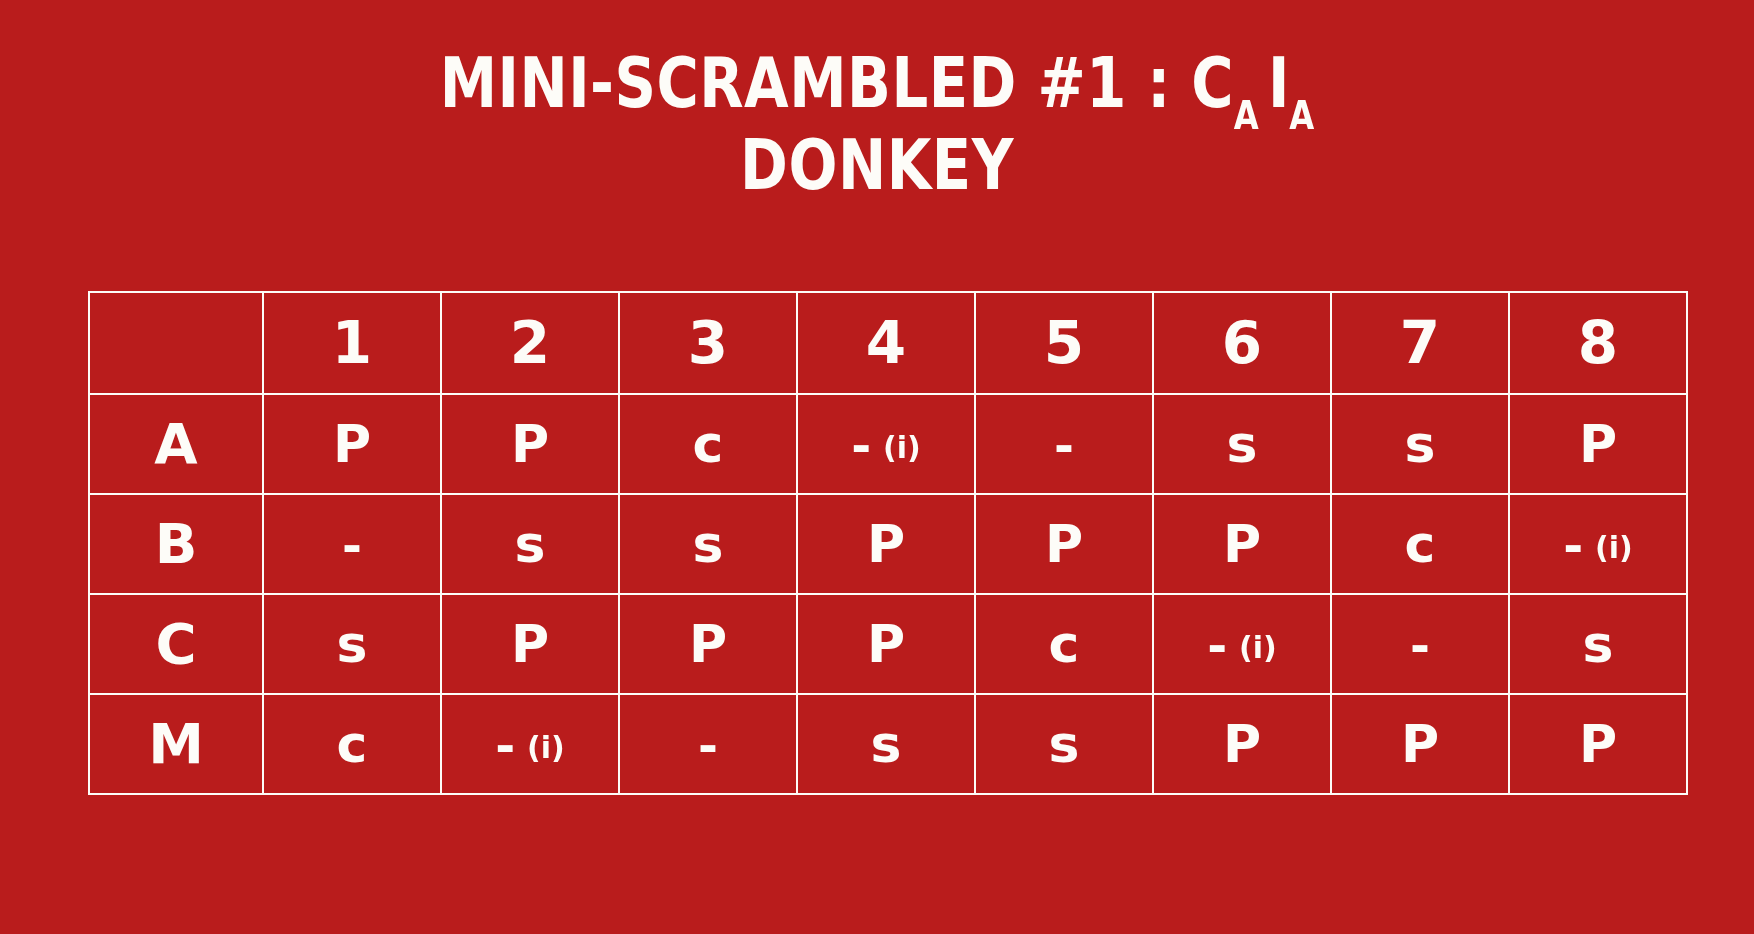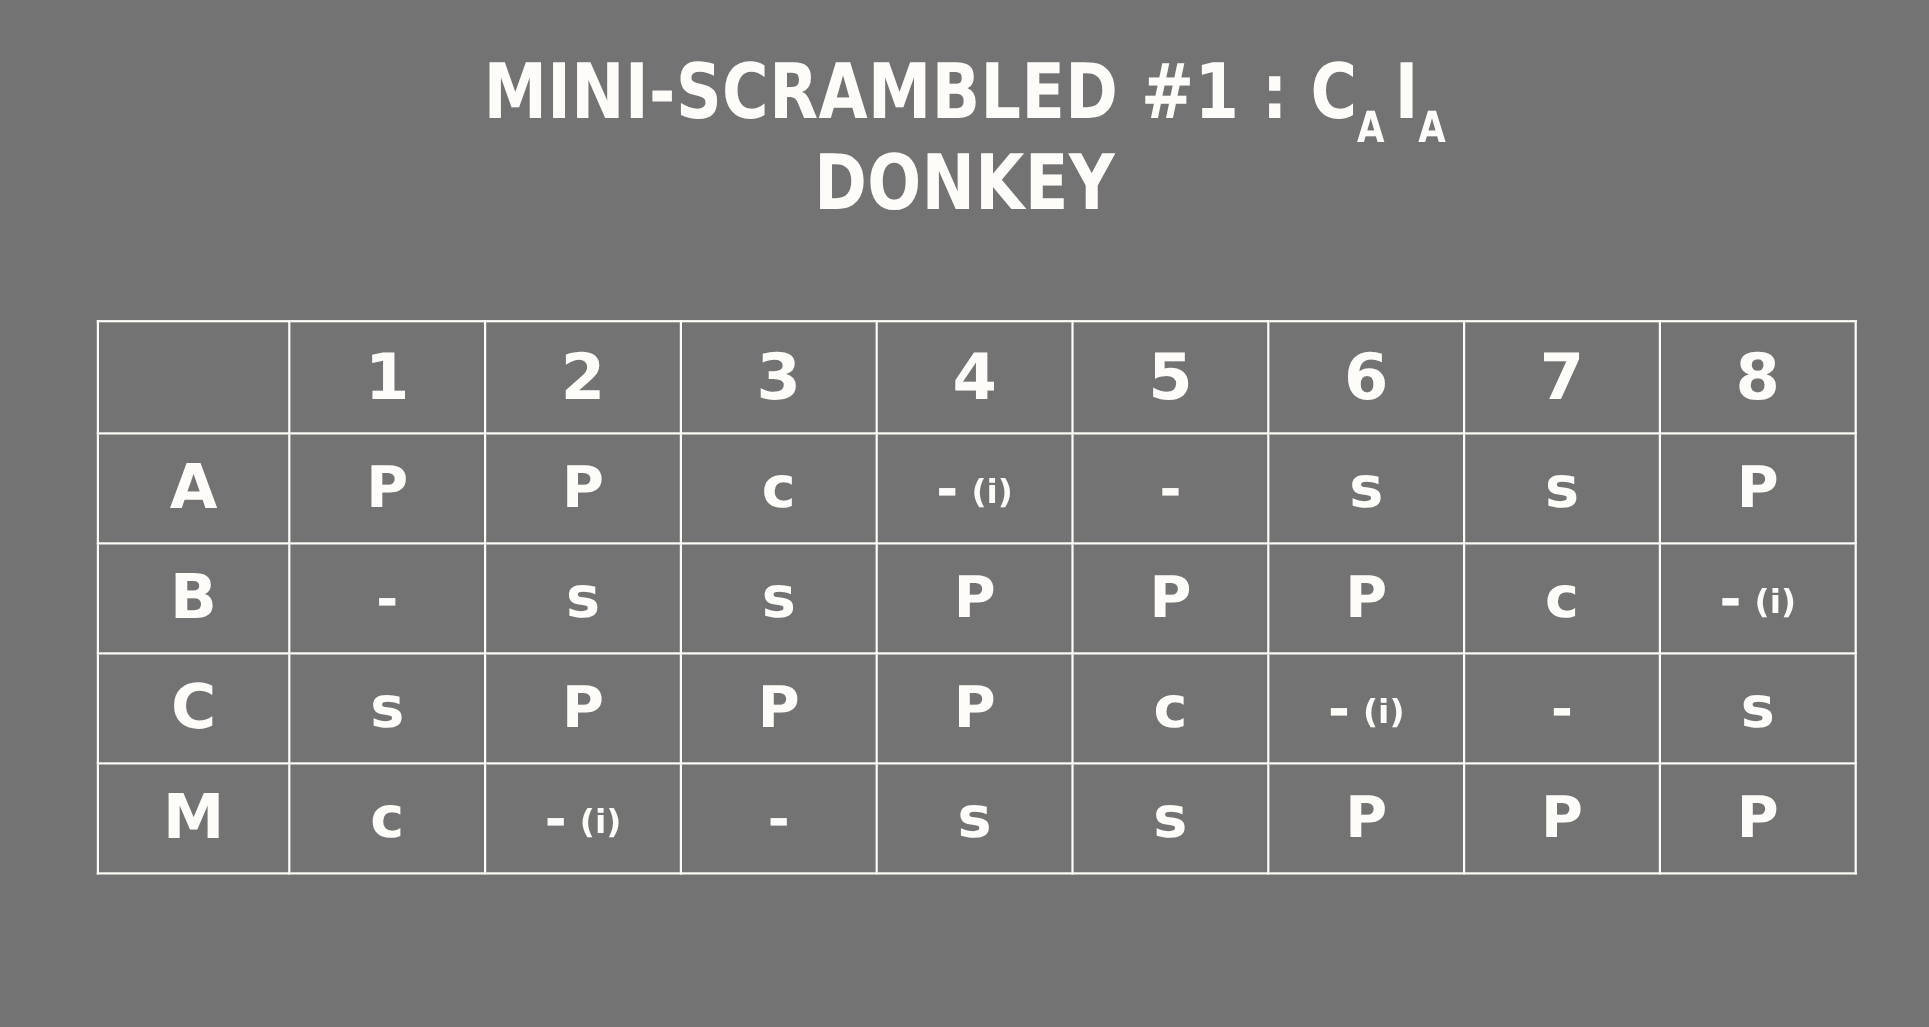--- a/index.html
+++ b/index.html
@@ -11,21 +11,21 @@
     height: 934px;
     background: #553399;
     font-family: "Liberation Sans", sans-serif;
     overflow: hidden;
     position: relative;
   }
 
   #slide {
     position: absolute;
     inset: 0;
-    background: #737373;
+    background: #b91c1c;
   }
 
   
   .title-block {
     position: absolute;
     top: 48px;
     left: 0;
     width: 100%;
     text-align: center;
     color: #fdfcf8;

